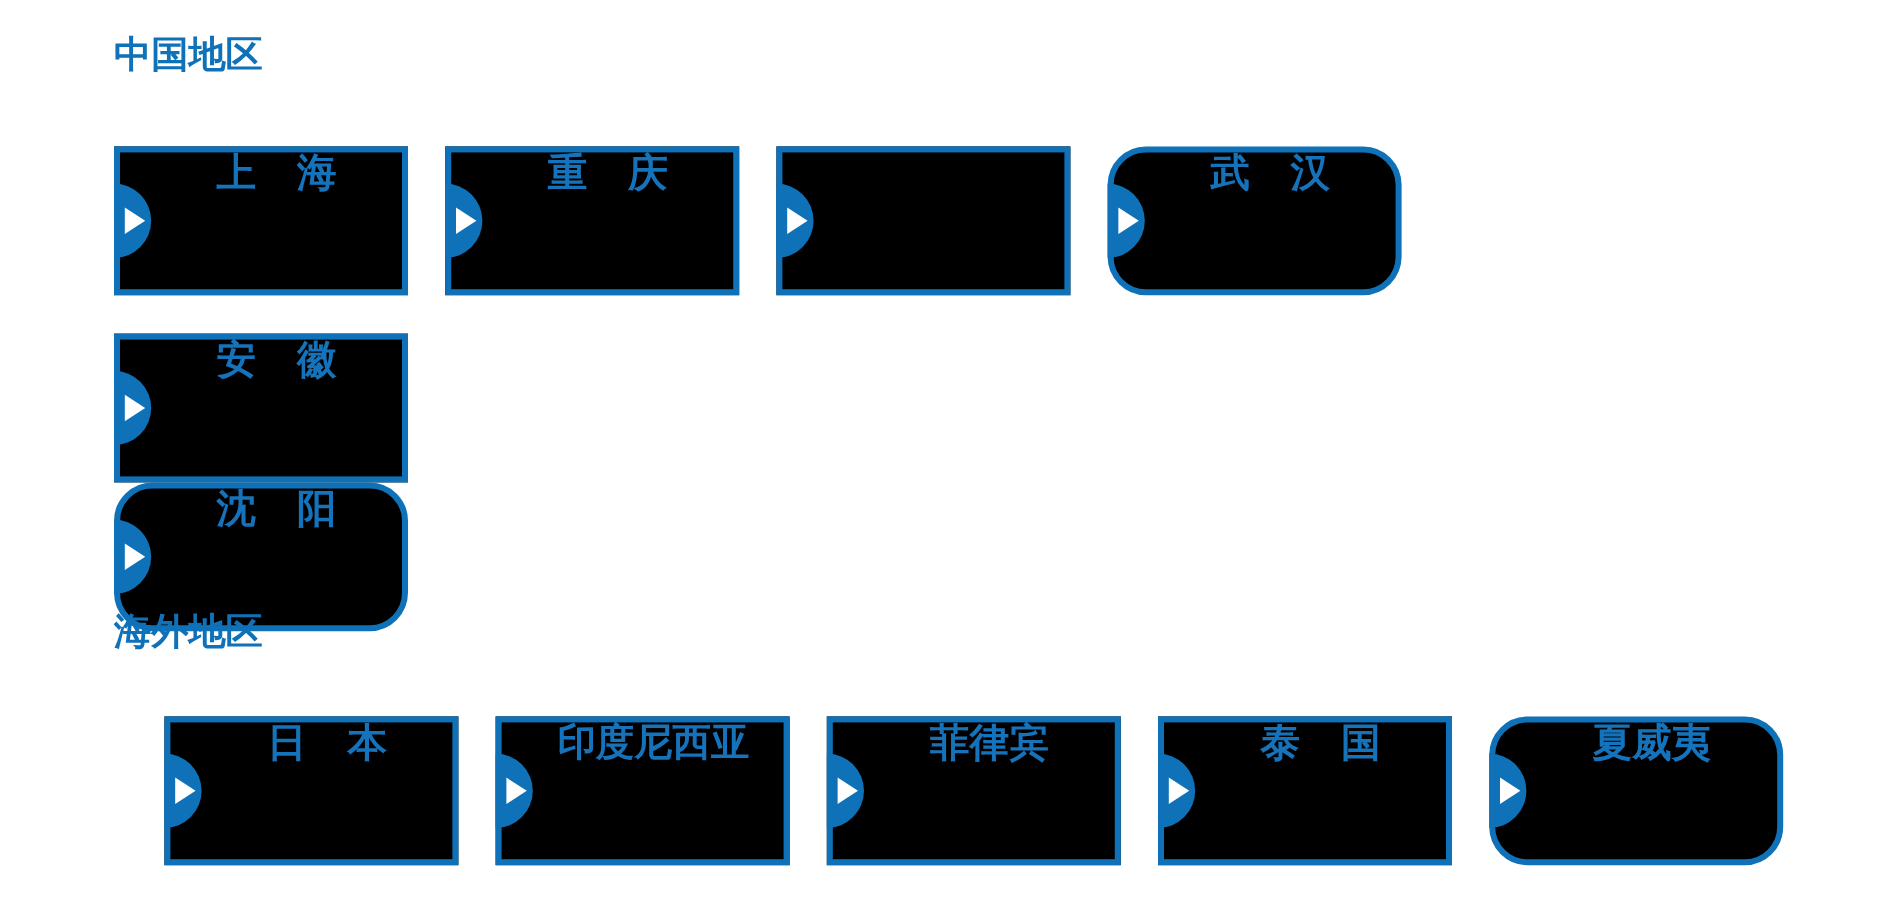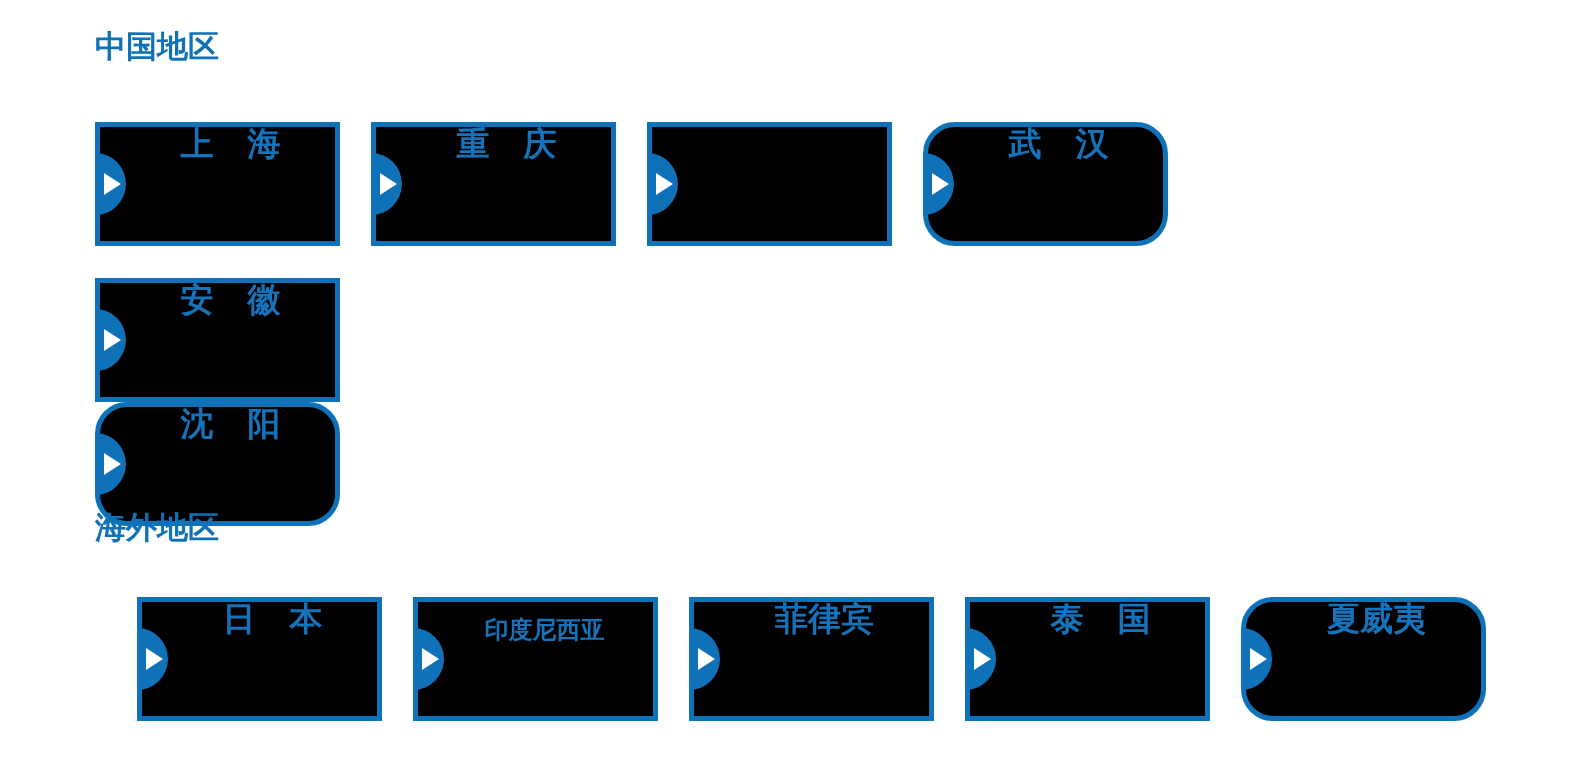--- a/index.html
+++ b/index.html
@@ -113,23 +113,22 @@
   
   .card-label.track-wide {
     letter-spacing: 34px;
     margin-right: -34px;
   }
   .card-label.track-none {
     letter-spacing: 0px;
   }
   .card-label.track-tight {
     letter-spacing: 0px;
-    font-size: 24px;
+    font-size: 32px;
     padding-left: 18px;
-    margin-top: 16px;
   }
 </style>
 </head>
 <body>
 
 <div class="page">
 
   <div class="section section-china">
     <h2 class="section-title">中国地区</h2>
   </div>

